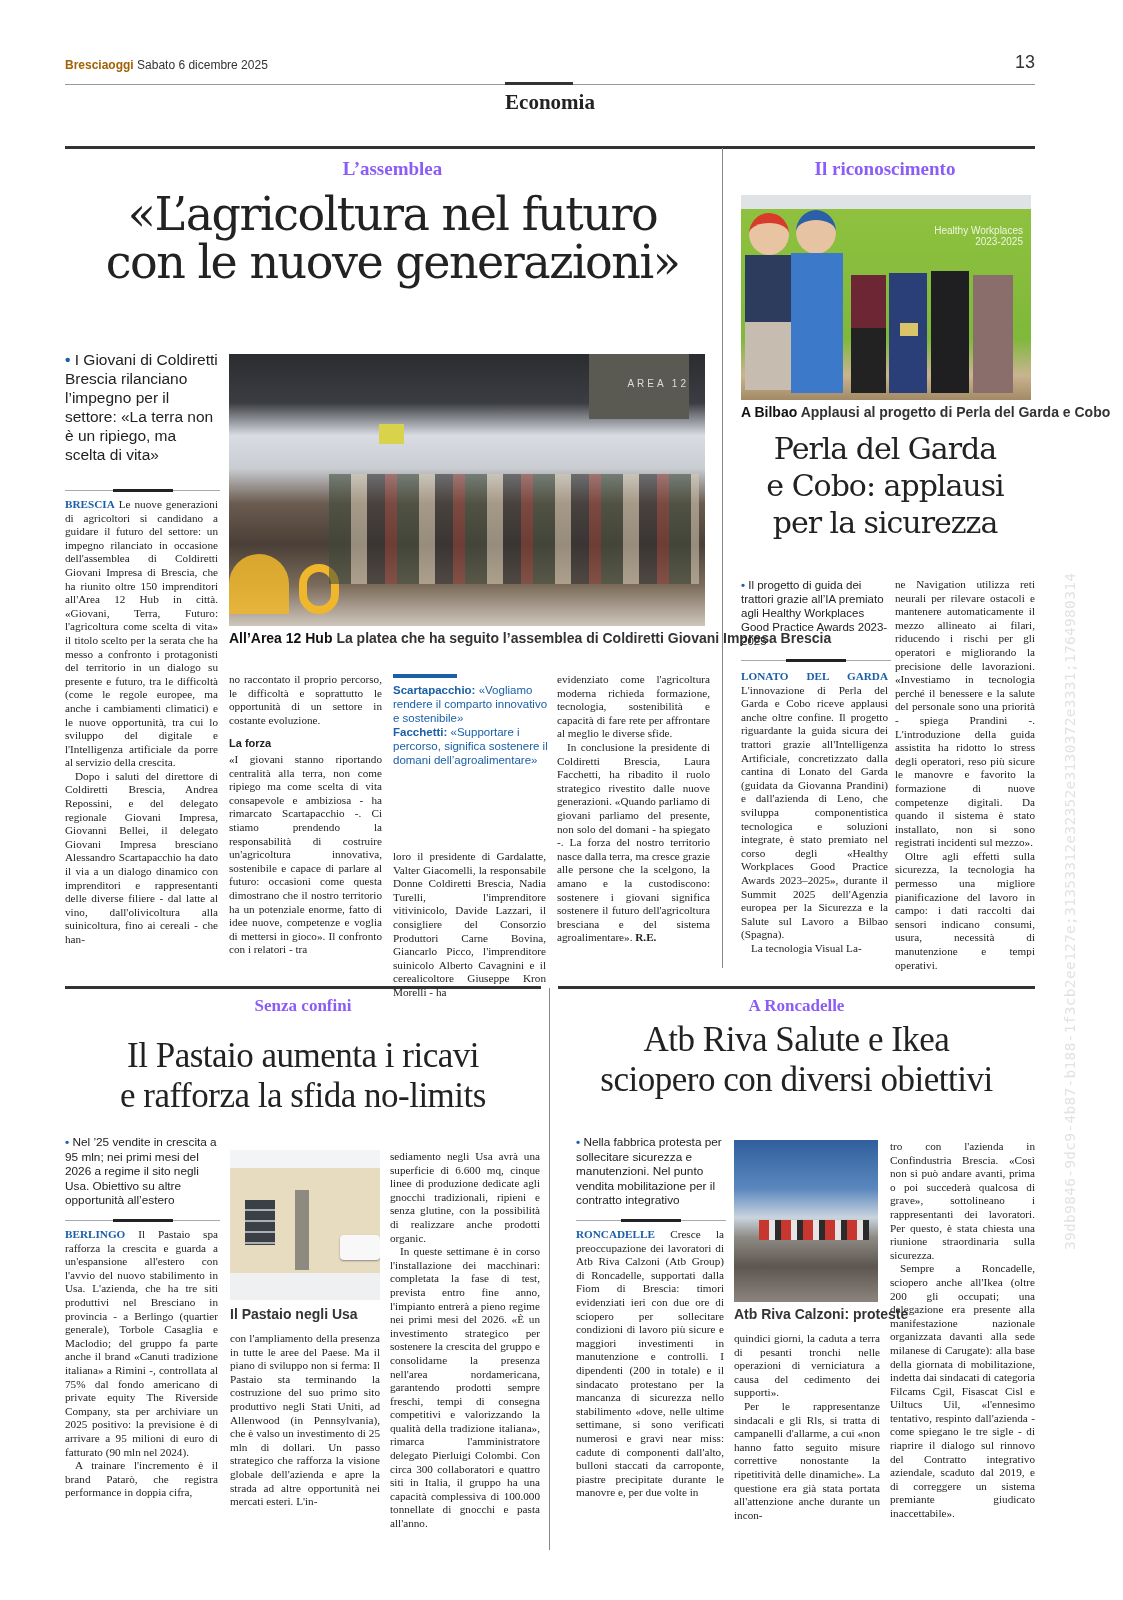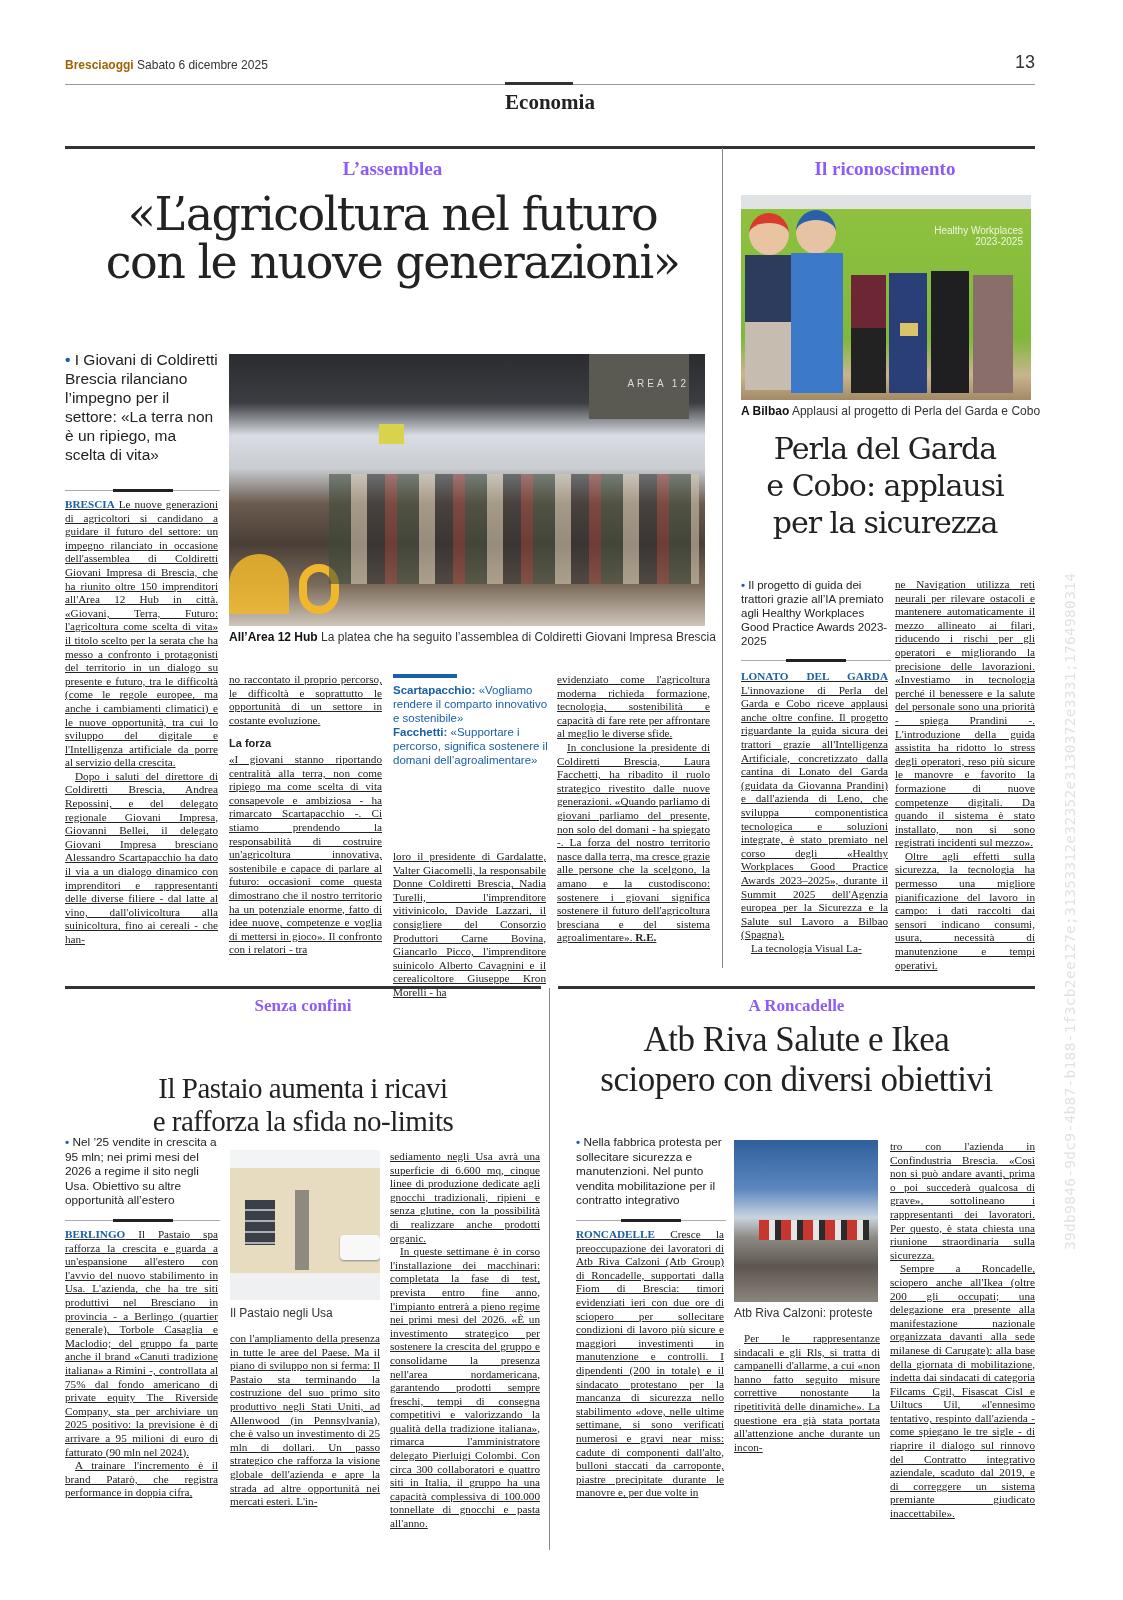--- a/index.html
+++ b/index.html
@@ -20,27 +20,27 @@
   .kicker { font-family: "Liberation Serif", serif; font-weight: bold; color: #8b5cf6; text-align: center; }
   .headline { font-family: "DejaVu Serif", serif; color: #222; text-align: center; letter-spacing: -1.5px; line-height: 1.05; }
   .headline-cond { font-family: "Liberation Serif", serif; color: #222; text-align: center; letter-spacing: -0.5px; line-height: 1.15; }
 
   .summary { font-family: "Liberation Sans", sans-serif; color: #222; font-weight: 500; }
   .summary .dot { color: #1a5fa8; font-weight: bold; }
   .sum-rule { height: 1px; background: #aaa; }
   .sum-rule::after { content: ""; position: absolute; left: 50%; top: -1px; width: 60px; height: 3px; margin-left: -30px; background: #222; }
 
   .body-col { font-family: "Liberation Serif", serif; font-size: 11.2px; line-height: 13.6px; color: #222; text-align: justify; hyphens: auto; }
-  .body-col p { text-indent: 10px; text-decoration: underline; }
+  .body-col p { text-indent: 10px; }
   .body-col p.first { text-indent: 0; }
   .body-col .place { font-weight: bold; color: #1a5fa8; }
   .body-col .subhead { font-family: "Liberation Sans", sans-serif; font-weight: bold; font-size: 11px; margin: 10px 0 2px 0; text-indent: 0; }
   .body-col .sig { font-weight: bold; }
 
-  .caption { font-family: "Liberation Sans", sans-serif; font-size: 12px; color: #333; white-space: nowrap; }
+  .caption { font-family: "Liberation Sans", sans-serif; font-size: 14px; color: #333; white-space: nowrap; font-weight: bold; }
   .caption b { color: #111; }
 
   .pull { font-family: "Liberation Sans", sans-serif; font-size: 11.5px; line-height: 14px; color: #1a5fa8; }
   .pull b { font-weight: bold; }
   .pull-bar { width: 64px; height: 4px; background: #1a5fa8; }
 
   .photo { overflow: hidden; }
   .watermark { left: 1062px; top: 1250px; transform-origin: left top; transform: rotate(-90deg); font-family: "DejaVu Sans Mono", monospace; font-size: 14.5px; color: #e2e2e2; white-space: nowrap; letter-spacing: 0.3px; }
 </style>
 </head>
@@ -151,21 +151,21 @@
     <p>Oltre agli effetti sulla sicurezza, la tecnologia ha permesso una migliore pianificazione del lavoro in campo: i dati raccolti dai sensori indicano consumi, usura, necessità di manutenzione e tempi operativi.</p>
   </div>
 </section>
 
 <div class="abs rule-thick" style="left:65px; top:986px; width:476px;"></div>
 <div class="abs rule-thick" style="left:558px; top:986px; width:477px;"></div>
 <div class="abs vrule" style="left:549px; top:988px; height:562px;"></div>
 
 <section>
   <div class="abs kicker" style="left:65px; width:476px; top:996px; font-size:17px;">Senza confini</div>
-  <div class="abs headline-cond" style="left:65px; width:476px; top:1072px; font-size:29px;">
+  <div class="abs headline-cond" style="left:65px; width:476px; top:1036px; font-size:35px;">
     <div>Il Pastaio aumenta i ricavi</div>
     <div>e rafforza la sfida no-limits</div>
   </div>
   <div class="abs summary" style="left:65px; top:1135px; width:155px; font-size:11.8px; line-height:14.5px;">
     <span class="dot">•</span>
     <span>Nel ’25 vendite in crescita a 95 mln; nei primi mesi del 2026 a regime il sito negli Usa. Obiettivo su altre opportunità all’estero</span>
   </div>
   <div class="abs sum-rule" style="left:65px; top:1220px; width:155px;"></div>
   <div class="abs body-col" style="left:65px; top:1228px; width:153px;">
     <p class="first"><span class="place">BERLINGO</span> <span>Il Pastaio spa rafforza la crescita e guarda a un'espansione all'estero con l'avvio del nuovo stabilimento in Usa. L'azienda, che ha tre siti produttivi nel Bresciano in provincia - a Berlingo (quartier generale), Torbole Casaglia e Maclodio; del gruppo fa parte anche il brand «Canuti tradizione italiana» a Rimini -, controllata al 75% dal fondo americano di private equity The Riverside Company, sta per archiviare un 2025 positivo: la previsione è di arrivare a 95 milioni di euro di fatturato (90 mln nel 2024).</span></p>
@@ -198,20 +198,21 @@
   </div>
   <div class="abs sum-rule" style="left:576px; top:1220px; width:150px;"></div>
   <div class="abs body-col" style="left:576px; top:1228px; width:148px;">
     <p class="first"><span class="place">RONCADELLE</span> <span>Cresce la preoccupazione dei lavoratori di Atb Riva Calzoni (Atb Group) di Roncadelle, supportati dalla Fiom di Brescia: timori evidenziati ieri con due ore di sciopero per sollecitare condizioni di lavoro più sicure e maggiori investimenti in manutenzione e controlli. I dipendenti (200 in totale) e il sindacato protestano per la mancanza di sicurezza nello stabilimento «dove, nelle ultime settimane, si sono verificati numerosi e gravi near miss: cadute di componenti dall'alto, bulloni staccati da carroponte, piastre precipitate durante le manovre e, per due volte in</span></p>
   </div>
   <div class="abs photo" style="left:734px; top:1140px; width:144px; height:162px; background:linear-gradient(180deg,#2f5f9c 0%,#5b87be 30%,#c9d4de 48%,#8e8b84 60%,#5d5650 78%,#8b857e 100%);">
     <div style="position:absolute; left:25px; top:80px; width:110px; height:20px; background:repeating-linear-gradient(90deg,#c8372f 0 10px,#e5e5e5 10px 16px,#2b2b2b 16px 22px);"></div>
   </div>
   <div class="abs caption" style="left:734px; top:1306px;">Atb Riva Calzoni: proteste</div>
   <div class="abs body-col" style="left:734px; top:1332px; width:146px;">
+    <p class="first">quindici giorni, la caduta a terra di pesanti tronchi nelle operazioni di verniciatura a causa del cedimento dei supporti».</p>
     <p>Per le rappresentanze sindacali e gli Rls, si tratta di campanelli d'allarme, a cui «non hanno fatto seguito misure correttive nonostante la ripetitività delle dinamiche». La questione era già stata portata all'attenzione anche durante un incon-</p>
   </div>
   <div class="abs body-col" style="left:890px; top:1140px; width:145px;">
     <p class="first">tro con l'azienda in Confindustria Brescia. «Così non si può andare avanti, prima o poi succederà qualcosa di grave», sottolineano i rappresentanti dei lavoratori. Per questo, è stata chiesta una riunione straordinaria sulla sicurezza.</p>
     <p>Sempre a Roncadelle, sciopero anche all'Ikea (oltre 200 gli occupati; una delegazione era presente alla manifestazione nazionale organizzata davanti alla sede milanese di Carugate): alla base della giornata di mobilitazione, indetta dai sindacati di categoria Filcams Cgil, Fisascat Cisl e Uiltucs Uil, «l'ennesimo tentativo, respinto dall'azienda - come spiegano le tre sigle - di riaprire il dialogo sul rinnovo del Contratto integrativo aziendale, scaduto dal 2019, e di correggere un sistema premiante giudicato inaccettabile».</p>
   </div>
 </section>
 
 <div class="abs watermark">39db9846-9dc9-4b87-b188-1f3cb2ee127e;31353312e32352e3130372e3331;1764980314</div>
 

